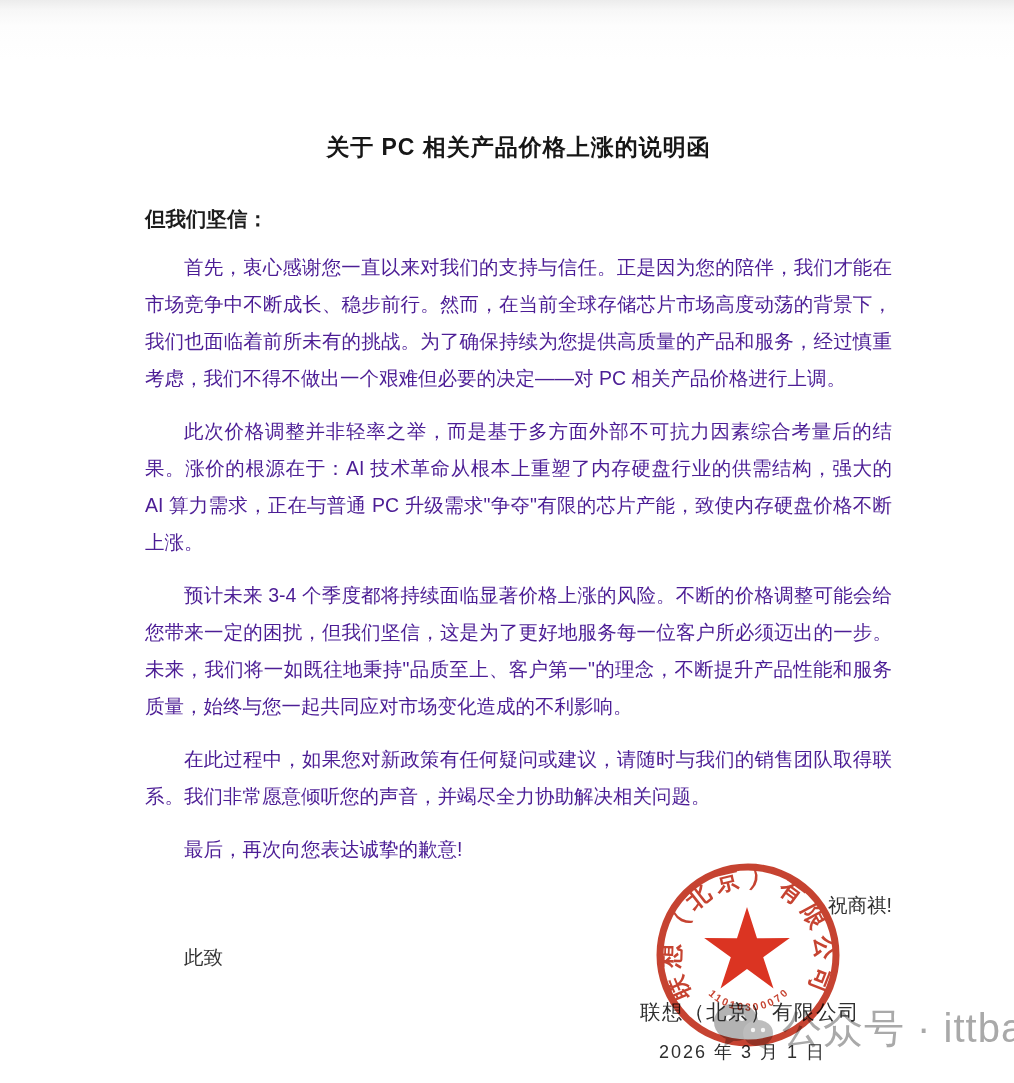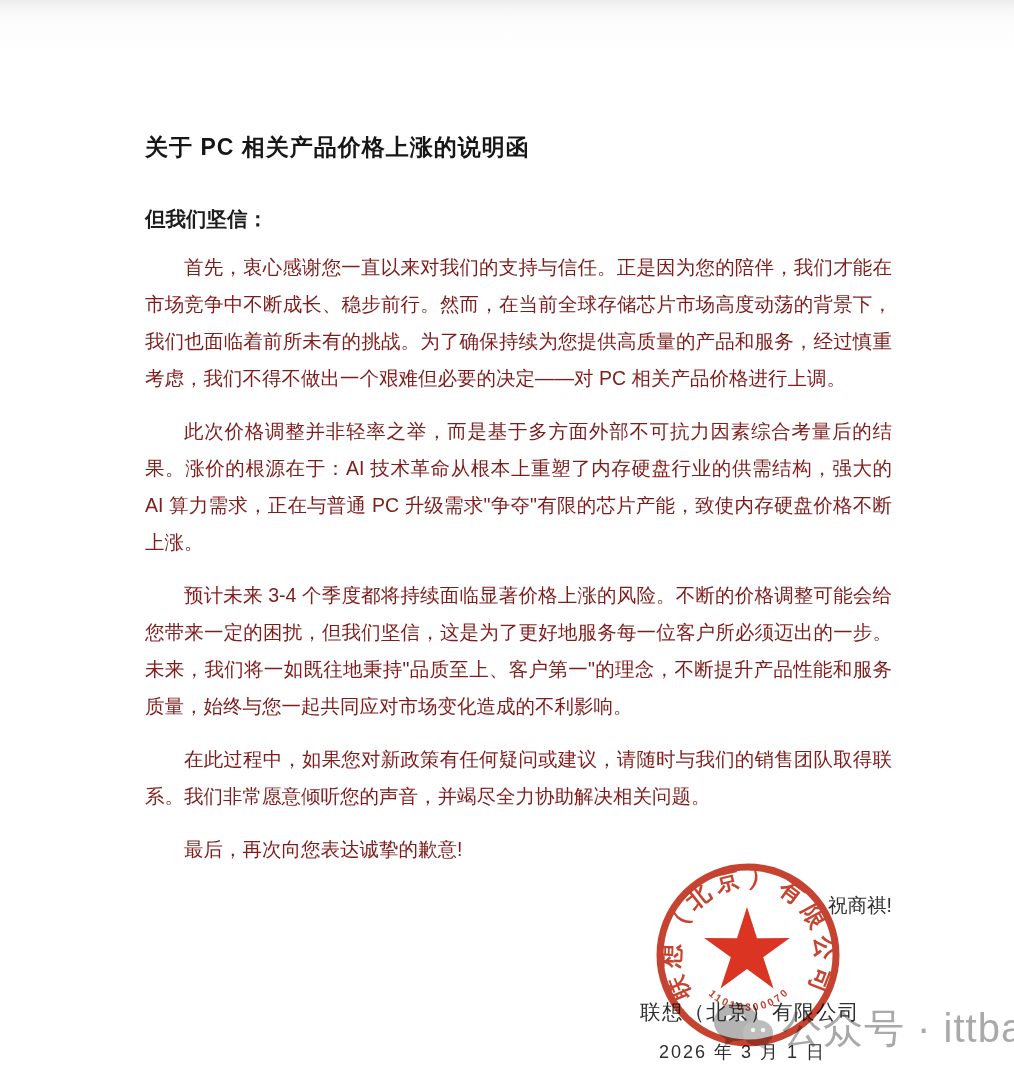--- a/index.html
+++ b/index.html
@@ -15,21 +15,21 @@
     background: linear-gradient(180deg, #ececec 0px, #f7f7f7 10px, #fdfdfd 26px, #ffffff 60px);
     z-index: 0;
   }
   .doc {
     position: absolute; inset: 0;
     z-index: 2;
     color: #2d2d2d;
   }
   .title {
     margin: 132px 122px 0 145px;
-    text-align: left;
+    text-align: center;
     font-size: 23px;
     font-weight: bold;
     letter-spacing: 1px;
     color: #161616;
   }
   .salutation {
     margin: 42px 122px 0 145px;
     font-size: 20.5px;
     font-weight: bold;
     color: #1c1c1c;
@@ -39,21 +39,21 @@
     font-size: 19.5px;
     text-indent: 2em;
     color: #3a3a3a;
   }
   .para {
     margin: 16px 122px 0 145px;
     font-size: 19.5px;
     line-height: 37px;
     text-align: justify;
     text-indent: 2em;
-    color: #7f1d1d;
+    color: #4c1d95;
   }
   .wish {
     margin: 24px 122px 0 145px;
     font-size: 19.5px;
     text-indent: 2em;
     color: #333333;
     text-align: right;
   }
   .closing {
     margin: 20px 122px 0 145px;
@@ -129,20 +129,21 @@
 <div class="doc">
   <div class="title">关于 PC 相关产品价格上涨的说明函</div>
   <div class="salutation">但我们坚信：</div>
   <p class="para">首先，衷心感谢您一直以来对我们的支持与信任。正是因为您的陪伴，我们才能在市场竞争中不断成长、稳步前行。然而，在当前全球存储芯片市场高度动荡的背景下，我们也面临着前所未有的挑战。为了确保持续为您提供高质量的产品和服务，经过慎重考虑，我们不得不做出一个艰难但必要的决定——对 PC 相关产品价格进行上调。</p>
   <p class="para">此次价格调整并非轻率之举，而是基于多方面外部不可抗力因素综合考量后的结果。涨价的根源在于：AI 技术革命从根本上重塑了内存硬盘行业的供需结构，强大的 AI 算力需求，正在与普通 PC 升级需求"争夺"有限的芯片产能，致使内存硬盘价格不断上涨。</p>
   <p class="para">预计未来 3-4 个季度都将持续面临显著价格上涨的风险。不断的价格调整可能会给您带来一定的困扰，但我们坚信，这是为了更好地服务每一位客户所必须迈出的一步。未来，我们将一如既往地秉持"品质至上、客户第一"的理念，不断提升产品性能和服务质量，始终与您一起共同应对市场变化造成的不利影响。</p>
   <p class="para">在此过程中，如果您对新政策有任何疑问或建议，请随时与我们的销售团队取得联系。我们非常愿意倾听您的声音，并竭尽全力协助解决相关问题。</p>
   <p class="para">最后，再次向您表达诚挚的歉意!</p>
   <div class="wish">祝商祺!</div>
   <div class="closing">
+    <div>此致</div>
   </div>
 </div>
 
 <div class="sig-company">联想（北京）有限公司</div>
 <div class="sig-date">2026 年 3 月 1 日</div>
 
 <svg class="seal" viewBox="0 0 192 192">
   <defs>
     <path id="sealArc" d="M 41 137 A 69 69 0 1 1 151 137" fill="none"></path>
     <path id="serialArc" d="M 52 130 A 57 57 0 0 0 140 130" fill="none"></path>

